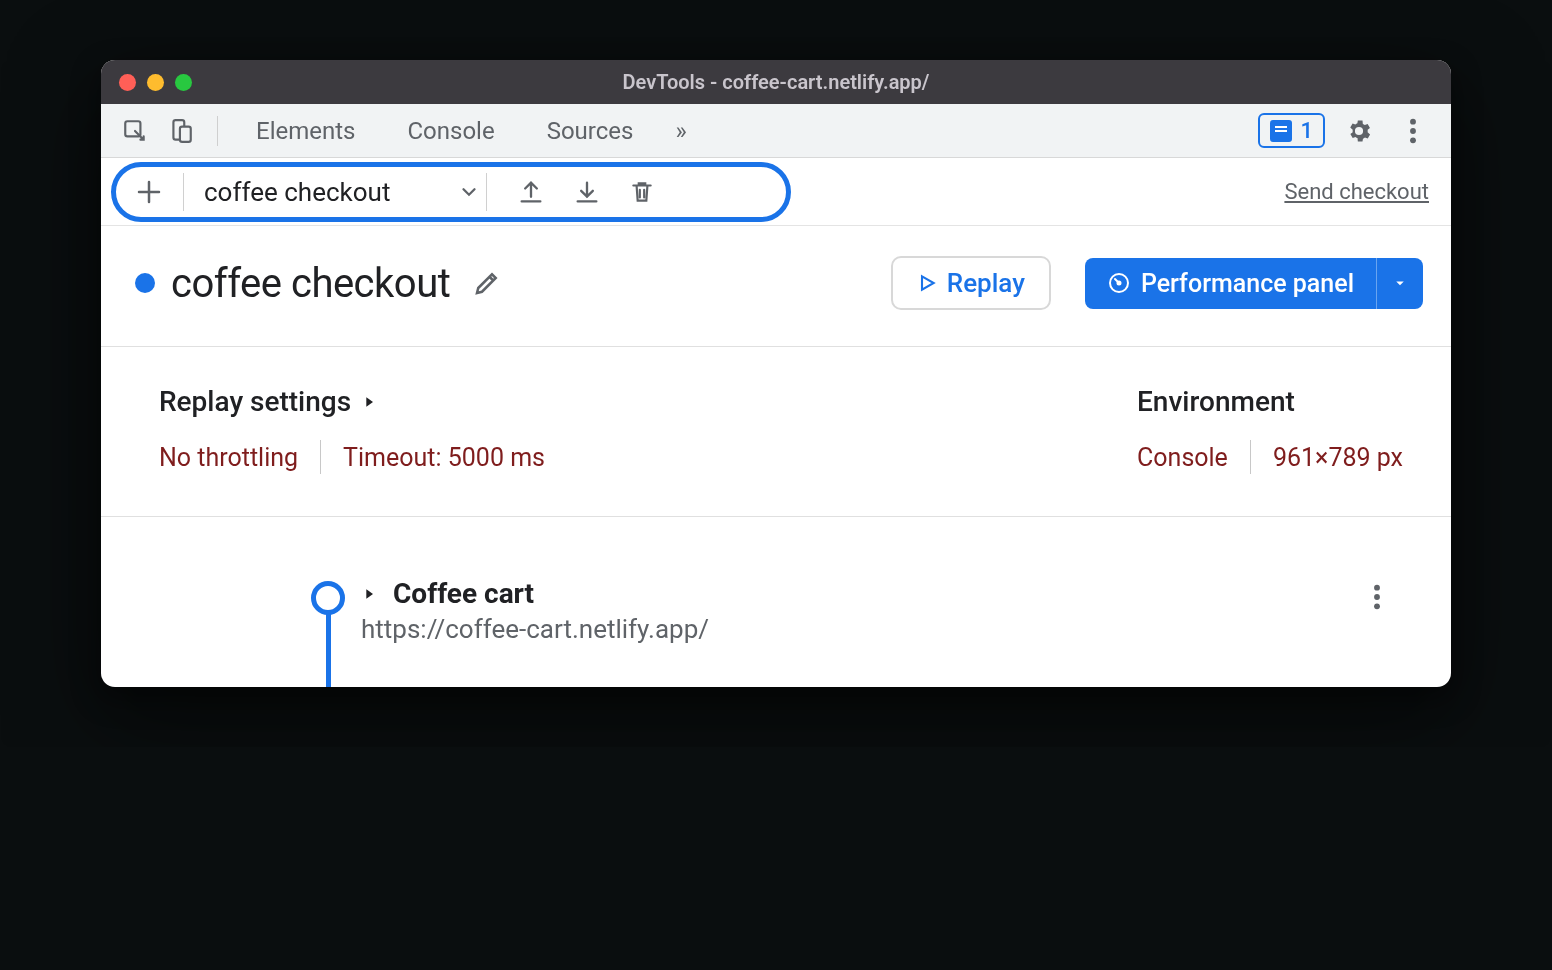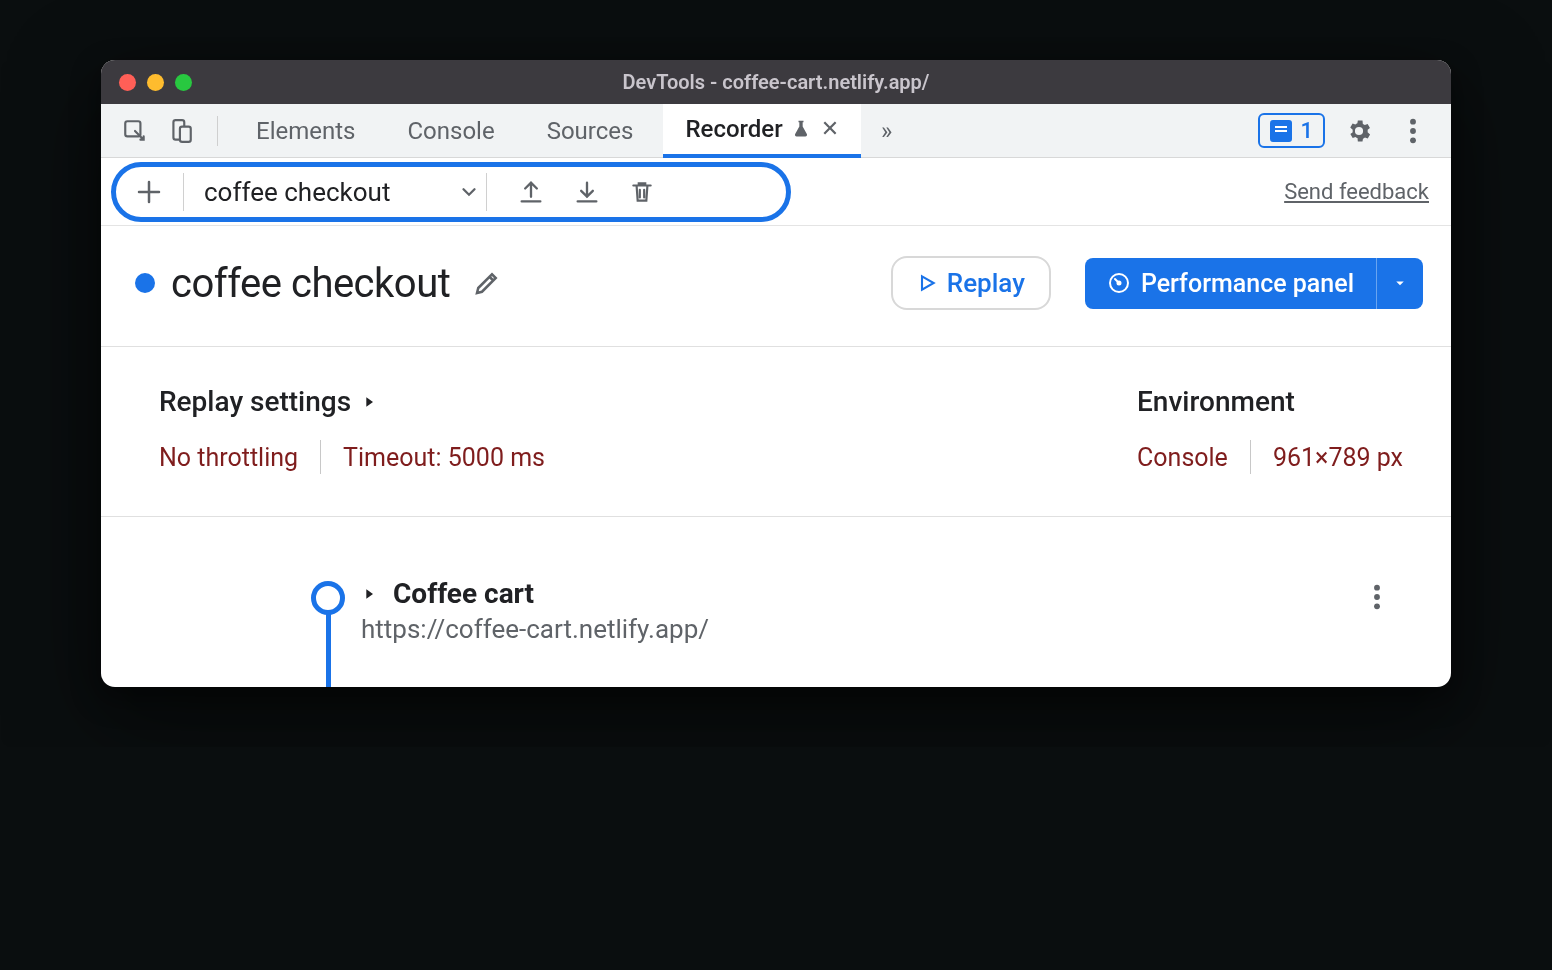--- a/index.html
+++ b/index.html
@@ -98,21 +98,21 @@
       padding: 30px 28px 36px 34px;
       border-bottom: 1px solid #e0e0e0;
       gap:16px;
     }
     .blue-dot { width:20px; height:20px; border-radius:50%; background:#1a73e8;}
     .rec-title { font-size:40px; color:#202124; letter-spacing:-0.5px;}
     .pencil { color:#5f6368; margin-left:6px;}
     .spacer { flex:1;}
     .btn-outline {
       display:flex; align-items:center; gap:10px;
-      border:2px solid #d8d8d8; border-radius:16px;
+      border:2px solid #d8d8d8; border-radius:10px;
       padding: 10px 24px; color:#1a73e8; font-size:26px; font-weight:500;
       background:#fff;
     }
     .btn-primary-group {
       display:flex; margin-left:18px;
     }
     .btn-primary {
       display:flex; align-items:center; gap:10px;
       background:#1a73e8; color:#fff; font-size:25px; font-weight:500;
       padding: 11px 22px; border-radius:8px 0 0 8px;
@@ -183,29 +183,20 @@
     <div class="tab-list">
       <div class="tab">
           <span>Elements</span>
         </div>
       <div class="tab">
           <span>Console</span>
         </div>
       <div class="tab">
           <span>Sources</span>
         </div>
-      <div class="tab active">
-        <span>Recorder</span>
-        <span class="flask">
-          <svg width="20" height="22" viewBox="0 0 24 24" fill="#5f6368">
-              <path d="M9 2h6v2l-1 0v5l5 9c.7 1.3-.2 3-1.8 3H6.8C5.2 21 4.3 19.3 5 18l5-9V4l-1 0V2z"></path>
-            </svg>
-        </span>
-        <span class="close">✕</span>
-      </div>
     </div>
     <span class="more-arrows">»</span>
     <div class="right-tools">
       <div class="issue-badge">
         <span class="chat-ic"></span>
         <span>1</span>
       </div>
       <span class="icon-btn">
         <svg width="28" height="28" viewBox="0 0 24 24" fill="#5f6368">
             <path d="M19.4 13a7.8 7.8 0 0 0 0-2l2-1.6-2-3.4-2.4.9a7.6 7.6 0 0 0-1.7-1L15 3h-4l-.4 2.4a7.6 7.6 0 0 0-1.7 1l-2.4-.9-2 3.4L6.6 11a7.8 7.8 0 0 0 0 2l-2 1.6 2 3.4 2.4-.9a7.6 7.6 0 0 0 1.7 1L11 21h4l.4-2.4a7.6 7.6 0 0 0 1.7-1l2.4.9 2-3.4zM12 15.5A3.5 3.5 0 1 1 15.5 12 3.5 3.5 0 0 1 12 15.5z"></path>
@@ -248,21 +239,21 @@
         <svg width="28" height="28" viewBox="0 0 24 24" fill="none" stroke="#5f6368" stroke-width="2" stroke-linecap="round">
             <path d="M12 4v12M7 11l5 5 5-5M4 20h16"></path>
           </svg>
       </span>
       <span>
         <svg width="26" height="28" viewBox="0 0 24 24" fill="none" stroke="#5f6368" stroke-width="2" stroke-linecap="round">
             <path d="M4 6h16M9 6V4h6v2M7 6l1 14h8l1-14M10 10v7M14 10v7"></path>
           </svg>
       </span>
     </div>
-    <a class="feedback">Send feedback</a>
+    <a class="feedback">Send checkout</a>
   </div>
 
   <div class="header-row">
     <div class="blue-dot"></div>
     <div class="rec-title">coffee checkout</div>
     <span class="pencil">
       <svg width="30" height="30" viewBox="0 0 24 24" fill="none" stroke="#5f6368" stroke-width="2" stroke-linecap="round">
           <path d="M4 20l4-1L19 8l-3-3L5 16l-1 4zM14 7l3 3"></path>
         </svg>
     </span>

